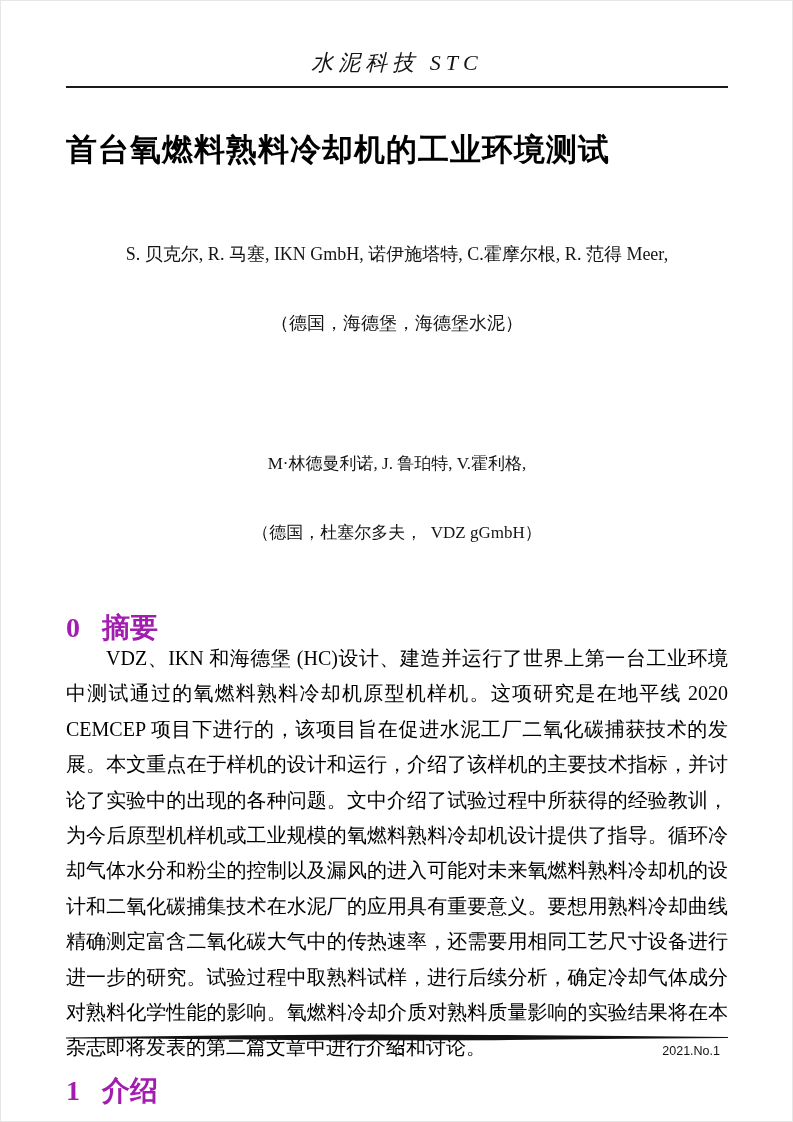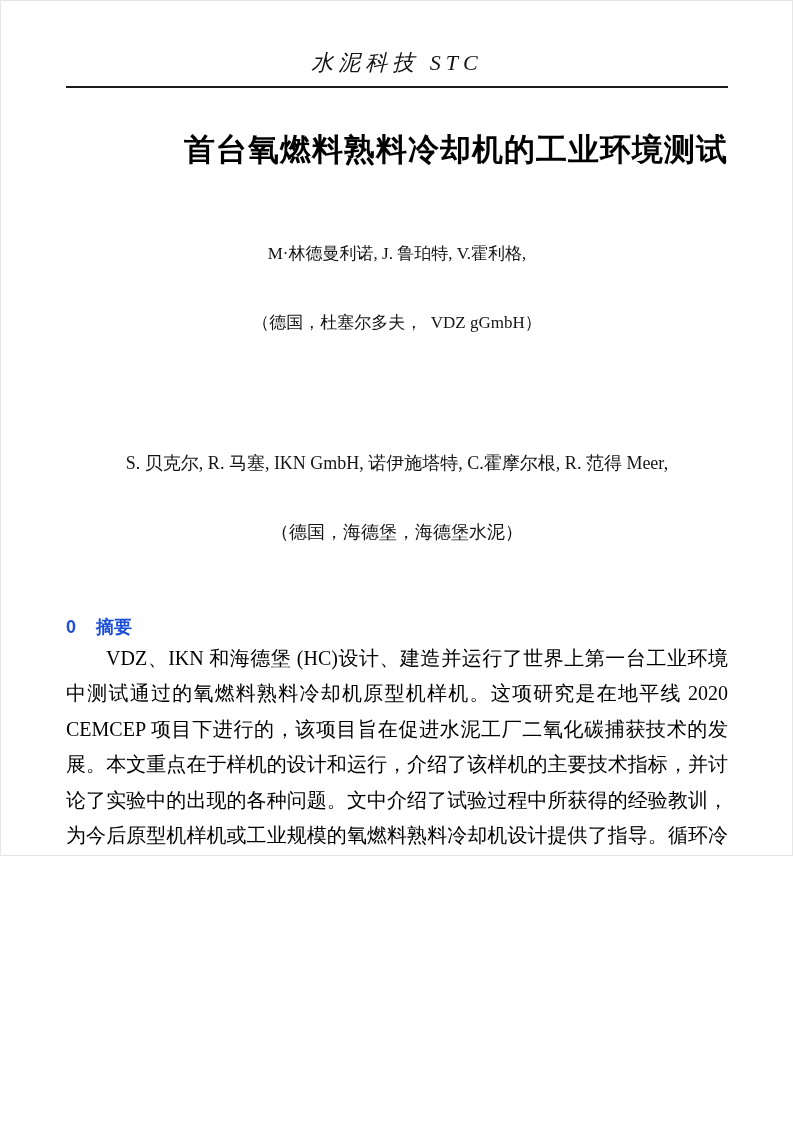--- a/index.html
+++ b/index.html
@@ -4,21 +4,21 @@
 <style>
   * { margin: 0; padding: 0; box-sizing: border-box; }
   html, body { background: #ffffff; }
   body {
     font-family: "Liberation Serif", "DejaVu Serif", serif;
     color: #111111;
   }
   .page {
     position: relative;
     width: 793px;
-    height: 856px;
+    height: 1122px;
     margin: 0 auto;
     background: #ffffff;
     border: 1px solid #e6e6e6;
     overflow: hidden;
   }
   .content {
     padding: 0 64px 0 65px; 
   }
   
   .journal-head {
@@ -33,41 +33,41 @@
     white-space: pre-wrap;
   }
   .head-rule {
     margin-top: 9px;
     height: 2px;
     background: #1b1b1b;
   }
   
   .article-title {
     margin-top: 41px;
-    text-align: right;
+    text-align: left;
     font-family: "Liberation Sans", "DejaVu Sans", sans-serif;
     font-weight: 700;
     font-size: 31px;
     line-height: 42px;
     letter-spacing: 1px;
     color: #000000;
   }
   
   .author-group { text-align: center; white-space: pre-wrap; }
   .author-group.g1 { margin-top: 25px; font-size: 17px; line-height: 23px; }
   .author-group.g2 { margin-top: 26px; font-size: 18px; line-height: 23px; }
   .author-group .names { display: block; color: #141414; }
   .author-group .affil { display: block; color: #141414; }
   
   .sec-heading {
-    font-family: Liberation Sans, sans-serif;
+    font-family: Liberation Serif, serif;
     font-weight: 700;
-    font-size: 18px;
+    font-size: 28px;
     line-height: 25px;
-    color: #1d4ed8;
+    color: #a21caf;
   }
   .sec-heading.h-abstract { margin-top: 25px; }
   .sec-heading.h-intro { margin-top: 12px; }
   .sec-heading .h-num { display: inline-block; }
   .sec-heading .h-text { display: inline-block; margin-left: 15px; }
   
   .body-para {
     margin-top: 1px;
     font-size: 20px;
     line-height: 35.4px;
@@ -108,28 +108,28 @@
 
 <div class="page">
   <div class="content">
 
     <div class="journal-head">水泥科技 STC</div>
 
     <div class="head-rule"></div>
 
     <h1 class="article-title">首台氧燃料熟料冷却机的工业环境测试</h1>
 
+    <div class="author-group g2">
+      <span class="names">S. 贝克尔, R. 马塞, IKN GmbH, 诺伊施塔特, C.霍摩尔根, R. 范得 Meer,</span>
+      <span class="affil">（德国，海德堡，海德堡水泥）</span>
+    </div>
+
     <div class="author-group g1">
       <span class="names">M·林德曼利诺, J. 鲁珀特, V.霍利格,</span>
       <span class="affil">（德国，杜塞尔多夫，  VDZ gGmbH）</span>
-    </div>
-
-    <div class="author-group g2">
-      <span class="names">S. 贝克尔, R. 马塞, IKN GmbH, 诺伊施塔特, C.霍摩尔根, R. 范得 Meer,</span>
-      <span class="affil">（德国，海德堡，海德堡水泥）</span>
     </div>
 
     <h2 class="sec-heading h-abstract">
       <span class="h-num">0</span>
       <span class="h-text">摘要</span>
     </h2>
 
     <p class="body-para">VDZ、IKN 和海德堡 (HC)设计、建造并运行了世界上第一台工业环境中测试通过的氧燃料熟料冷却机原型机样机。这项研究是在地平线 2020 CEMCEP 项目下进行的，该项目旨在促进水泥工厂二氧化碳捕获技术的发展。本文重点在于样机的设计和运行，介绍了该样机的主要技术指标，并讨论了实验中的出现的各种问题。文中介绍了试验过程中所获得的经验教训，为今后原型机样机或工业规模的氧燃料熟料冷却机设计提供了指导。循环冷却气体水分和粉尘的控制以及漏风的进入可能对未来氧燃料熟料冷却机的设计和二氧化碳捕集技术在水泥厂的应用具有重要意义。要想用熟料冷却曲线精确测定富含二氧化碳大气中的传热速率，还需要用相同工艺尺寸设备进行进一步的研究。试验过程中取熟料试样，进行后续分析，确定冷却气体成分对熟料化学性能的影响。氧燃料冷却介质对熟料质量影响的实验结果将在本杂志即将发表的第二篇文章中进行介绍和讨论。</p>
 
     <h2 class="sec-heading h-intro">

